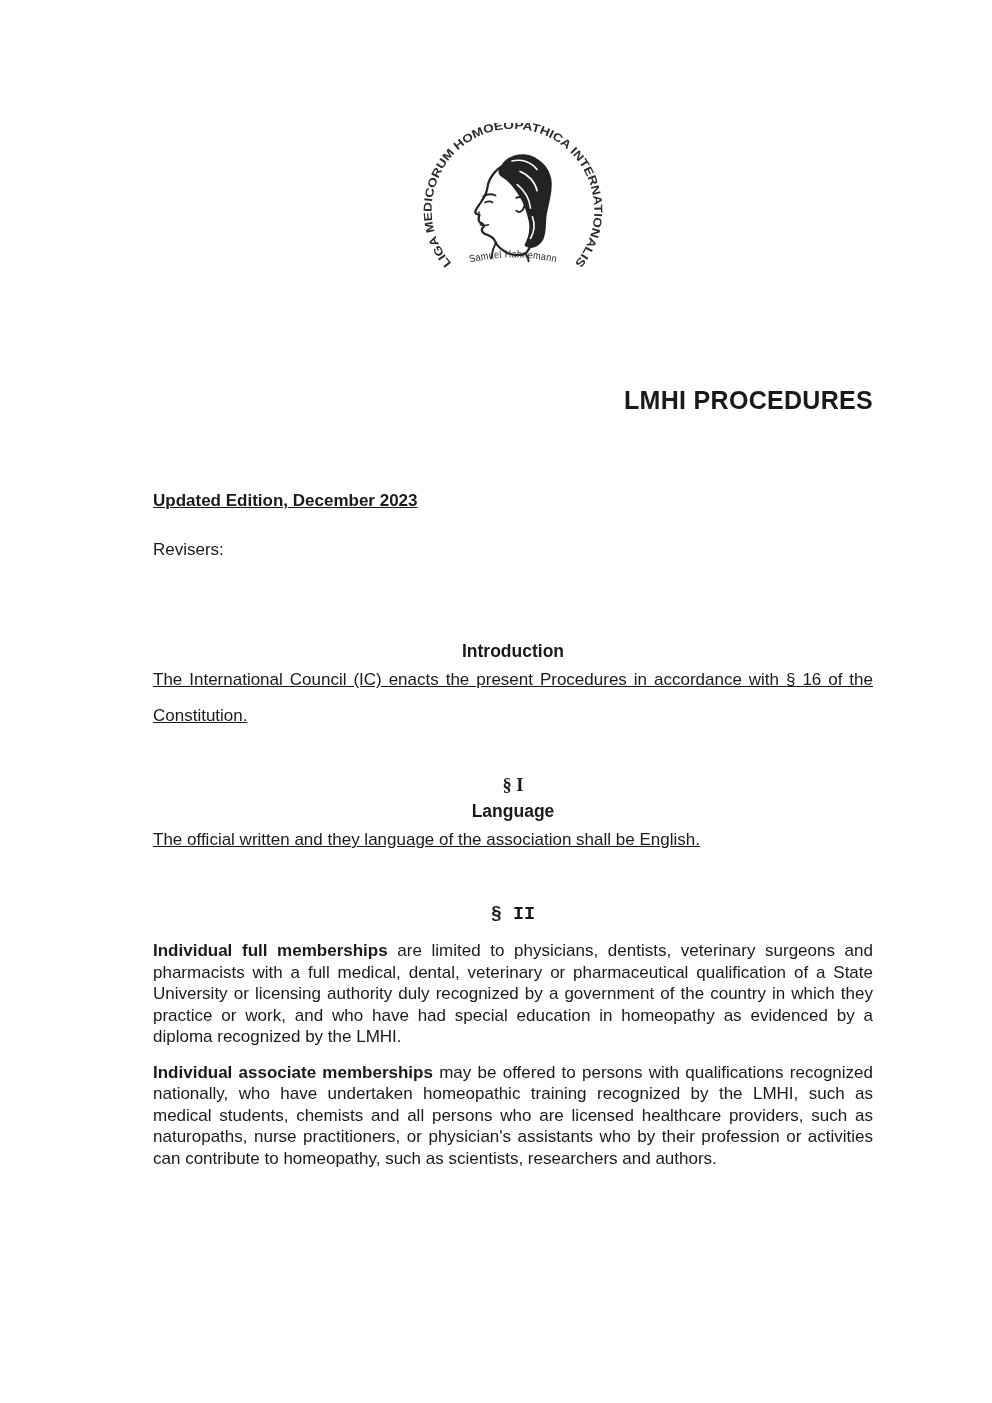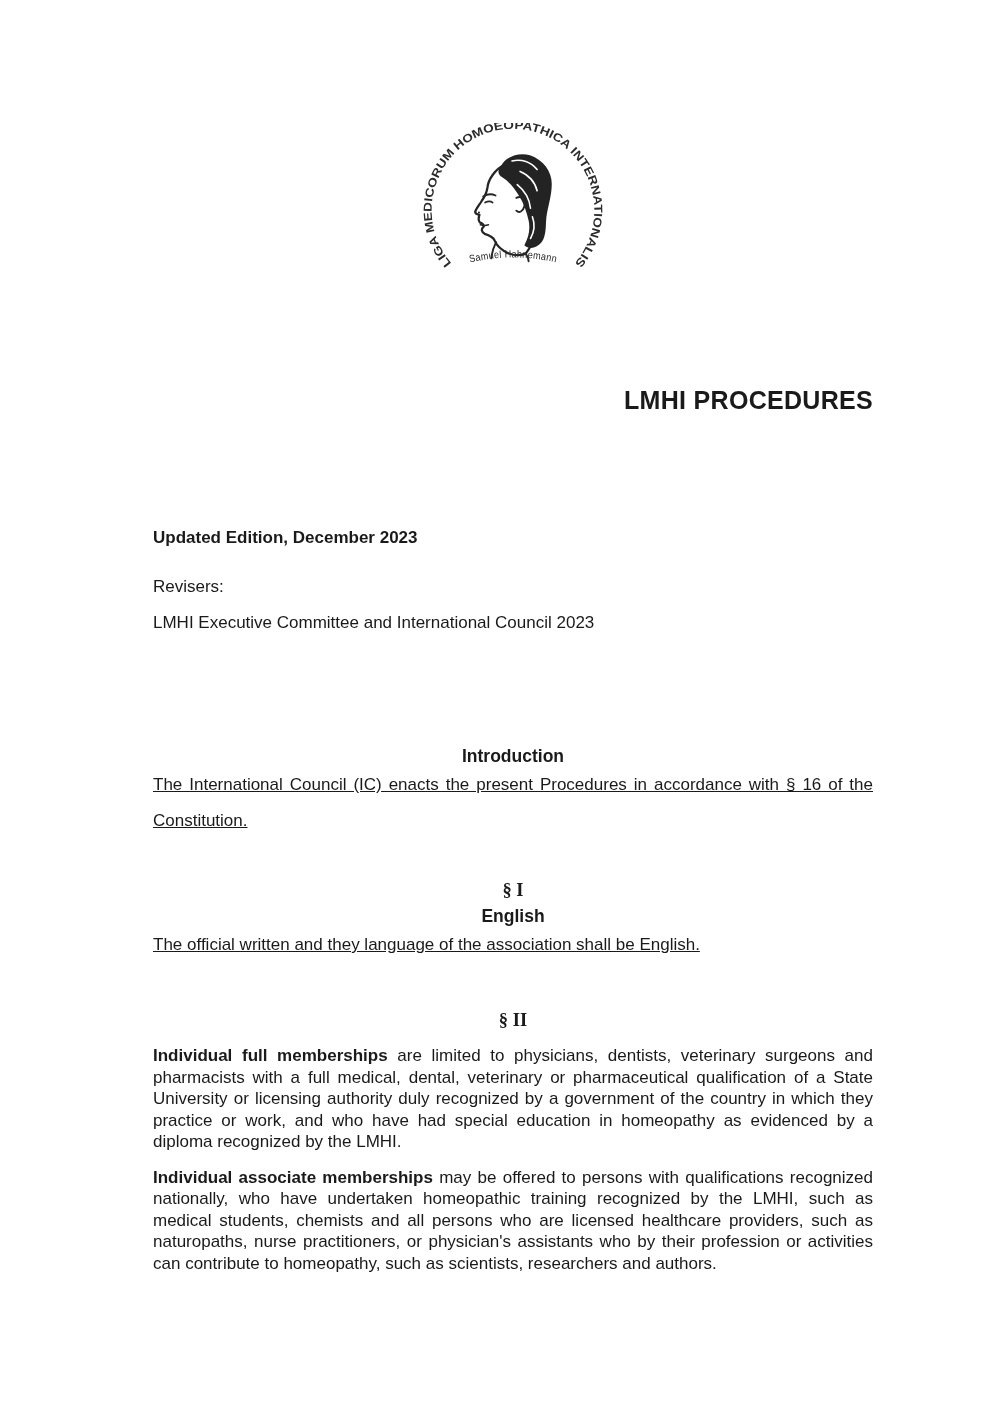--- a/index.html
+++ b/index.html
@@ -8,29 +8,29 @@
     background:#ffffff; overflow:hidden; color:#1a1a1a;
     font-family:"Liberation Sans","DejaVu Sans",sans-serif; font-size:17px;
   }
   .content { position:absolute; left:153px; top:0; width:720px; }
   .logo-wrap { margin:123px auto 0; width:208px; height:180px; }
   svg.seal { display:block; width:208px; height:180px; }
   .ring-text { font-family:"Liberation Sans","DejaVu Sans",sans-serif; font-size:12.2px; font-weight:700; fill:#2b2b2b; }
   .cap-text  { font-family:"Liberation Sans","DejaVu Sans",sans-serif; font-size:11px; fill:#2b2b2b; letter-spacing:0.3px; }
   h1.doc-title { margin:82px 0 0 0; text-align:right; font-size:25px; line-height:30px; font-weight:700; letter-spacing:0.3px; }
   p { margin:0; }
-  .edition { margin-top:112px; font-weight:700; line-height:22px; }
+  .edition { margin-top:75px; font-weight:700; line-height:22px;text-decoration:underline; }
   .rev { line-height:36px; }
   .rev-label { margin-top:20px; }
   h2 { margin:0; text-align:center; font-size:17.5px; line-height:22px; font-weight:700; }
-  .h-intro { margin-top:104px;text-align:center; }
+  .h-intro { margin-top:72px;text-align:center; }
   .body-spaced { line-height:36px; text-align:justify;text-decoration:underline; }
   .mark { font-family:"Liberation Serif","DejaVu Serif",serif; font-size:18.5px; }
   .mark-1 { margin-top:40px; }
-  .mark-2 { margin-top:46px; }
+  .mark-2 { margin-top:46px;font-family:Liberation Mono, monospace; }
   .h-sub { margin-top:4px; }
   .body-tight { line-height:21.5px; text-align:justify; margin-top:14px; }
   .p-assoc { margin-top:14px; }
 </style>
 </head>
 <body>
 
 <div class="page">
   <div class="content">
 
@@ -69,27 +69,26 @@
           <textPath href="#capPath" startOffset="50%" text-anchor="middle" textLength="92" lengthAdjust="spacingAndGlyphs">Samuel Hahnemann</textPath>
         </text>
       </svg>
     </div>
 
     <h1 class="doc-title">LMHI PROCEDURES</h1>
 
     <p class="edition">Updated Edition, December 2023</p>
 
     <p class="rev rev-label">Revisers:</p>
-    <p class="rev">LMHI Executive Committee and International Council 2023</p>
 
     <h2 class="h-intro">Introduction</h2>
     <p class="body-spaced">The International Council (IC) enacts the present Procedures in accordance with § 16 of the Constitution.</p>
 
     <h2 class="mark mark-1">§ I</h2>
-    <h2 class="h-sub">English</h2>
+    <h2 class="h-sub">Language</h2>
     <p class="body-spaced">The official written and they language of the association shall be English.</p>
 
     <h2 class="mark mark-2">§ II</h2>
 
     <p class="body-tight"><strong>Individual full memberships</strong><span> are limited to physicians, dentists, veterinary surgeons and pharmacists with a full medical, dental, veterinary or pharmaceutical qualification of a State University or licensing authority duly recognized by a government of the country in which they practice or work, and who have had special education in homeopathy as evidenced by a diploma recognized by the LMHI.</span></p>
 
     <p class="body-tight p-assoc"><strong>Individual associate memberships</strong><span> may be offered to persons with qualifications recognized nationally, who have undertaken homeopathic training recognized by the LMHI, such as medical students, chemists and all persons who are licensed healthcare providers, such as naturopaths, nurse practitioners, or physician's assistants who by their profession or activities can contribute to homeopathy, such as scientists, researchers and authors.</span></p>
 
   </div>
 </div>

